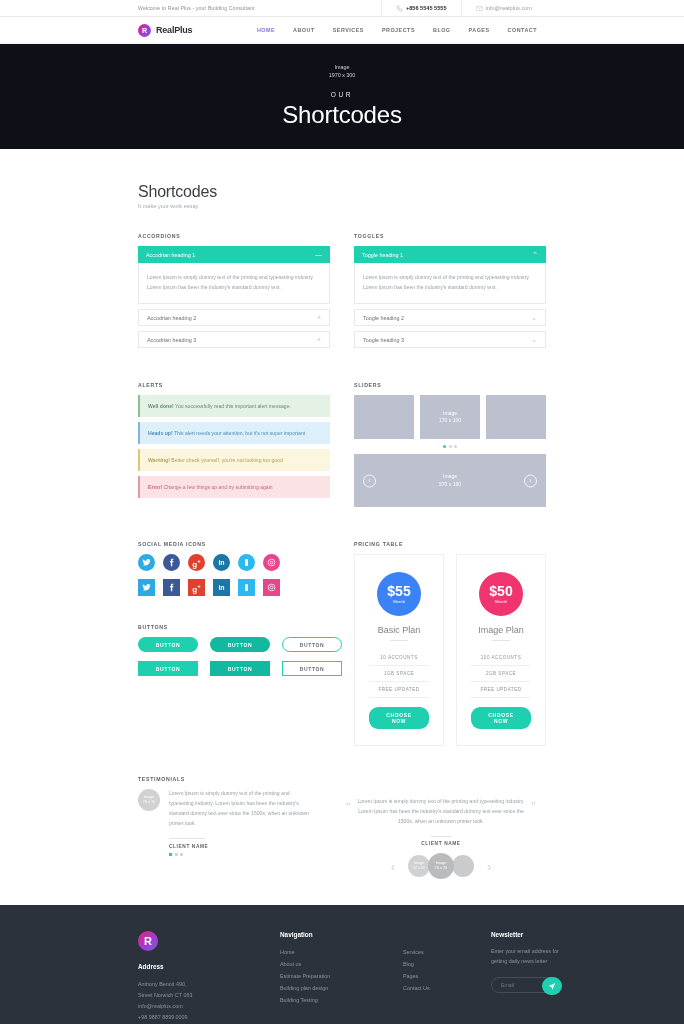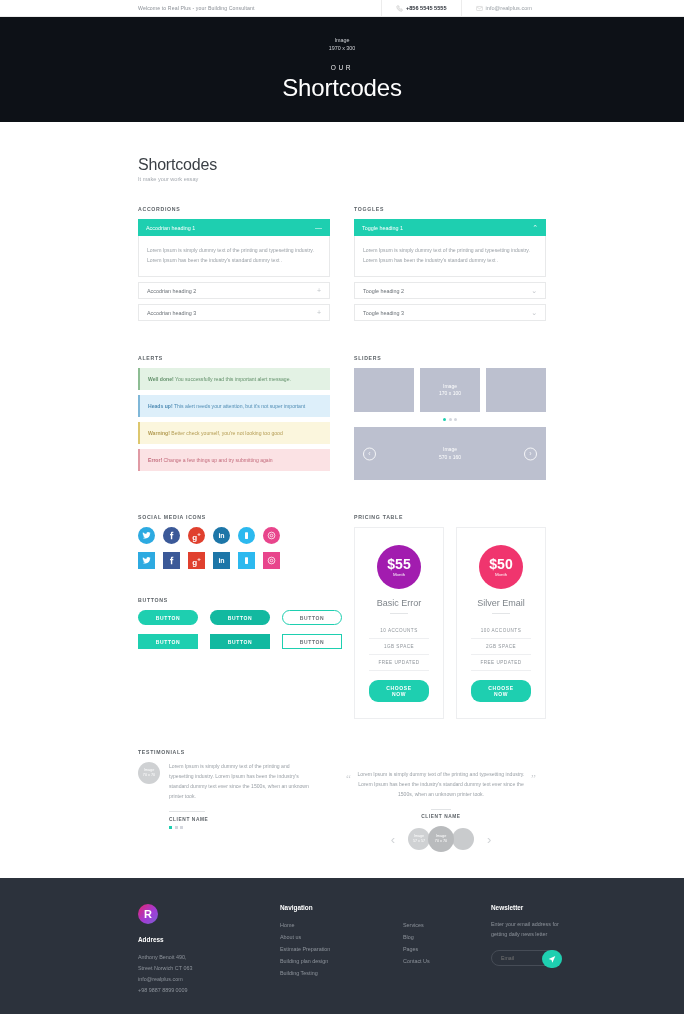--- a/index.html
+++ b/index.html
@@ -161,20 +161,35 @@
     </div>
     <div class="tb-item">
       <svg class="tb-ic" viewBox="0 0 24 24">
           <rect x="2" y="5" width="20" height="14" rx="2" fill="none" stroke="#aaa" stroke-width="2"></rect>
           <path d="M3 7l9 6 9-6" fill="none" stroke="#aaa" stroke-width="2"></path>
         </svg>
       <span>info@realplus.com</span>
     </div>
   </div>
 
+  <div class="header">
+    <div class="brand">
+      <div class="logo-badge">R</div>
+      <div class="brand-name">RealPlus</div>
+    </div>
+    <div class="nav">
+      <a href="#" class="active">HOME</a>
+      <a href="#">ABOUT</a>
+      <a href="#">SERVICES</a>
+      <a href="#">PROJECTS</a>
+      <a href="#">BLOG</a>
+      <a href="#">PAGES</a>
+      <a href="#">CONTACT</a>
+    </div>
+  </div>
 
   <div class="hero">
     <div class="ph">
       <div>Image</div>
       <div>1970 x 300</div>
     </div>
     <div class="our">OUR</div>
     <h1>Shortcodes</h1>
   </div>
 
@@ -348,37 +363,37 @@
           <div class="btn b-teal">BUTTON</div>
           <div class="btn b-dark">BUTTON</div>
           <div class="btn b-out">BUTTON</div>
         </div>
       </div>
 
       <div class="col">
         <div class="label">PRICING TABLE</div>
         <div class="price-row">
           <div class="price-card">
-            <div class="badge" style="background:#a21caf">
+            <div class="badge" style="background:#3b82f6">
               <div class="amt">$55</div>
               <div class="per">Month</div>
             </div>
-            <div class="plan">Basic Error</div>
+            <div class="plan">Basic Plan</div>
             <div class="plan-div"></div>
             <div class="feat">10 ACCOUNTS</div>
             <div class="feat">1GB SPACE</div>
             <div class="feat">FREE UPDATED</div>
             <div class="choose">CHOOSE NOW</div>
           </div>
           <div class="price-card">
             <div class="badge" style="background:#f0356e">
               <div class="amt">$50</div>
               <div class="per">Month</div>
             </div>
-            <div class="plan">Silver Email</div>
+            <div class="plan">Image Plan</div>
             <div class="plan-div"></div>
             <div class="feat">100 ACCOUNTS</div>
             <div class="feat">2GB SPACE</div>
             <div class="feat">FREE UPDATED</div>
             <div class="choose">CHOOSE NOW</div>
           </div>
         </div>
       </div>
     </div>
 

